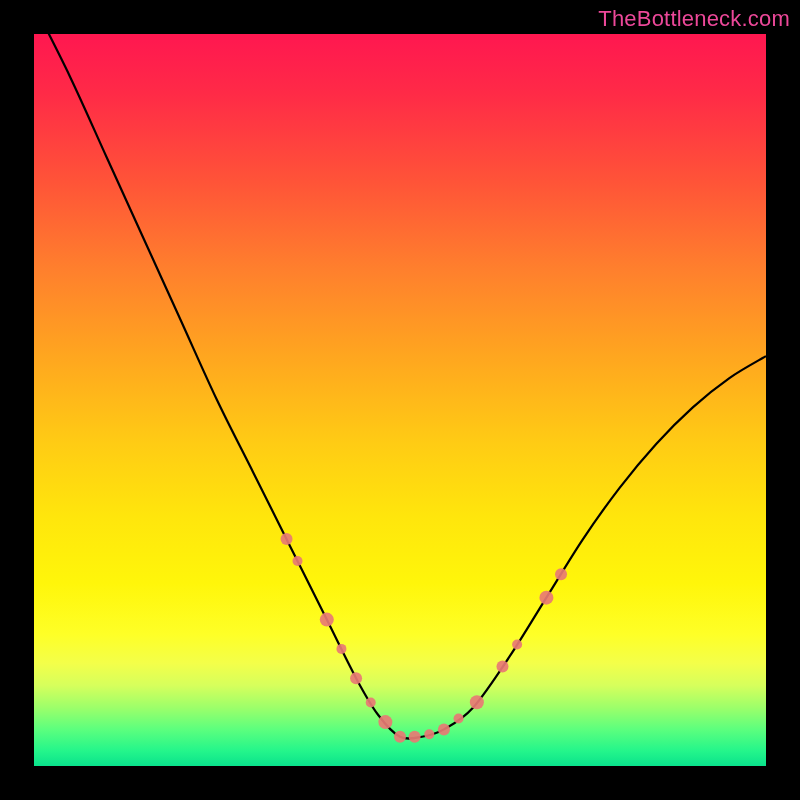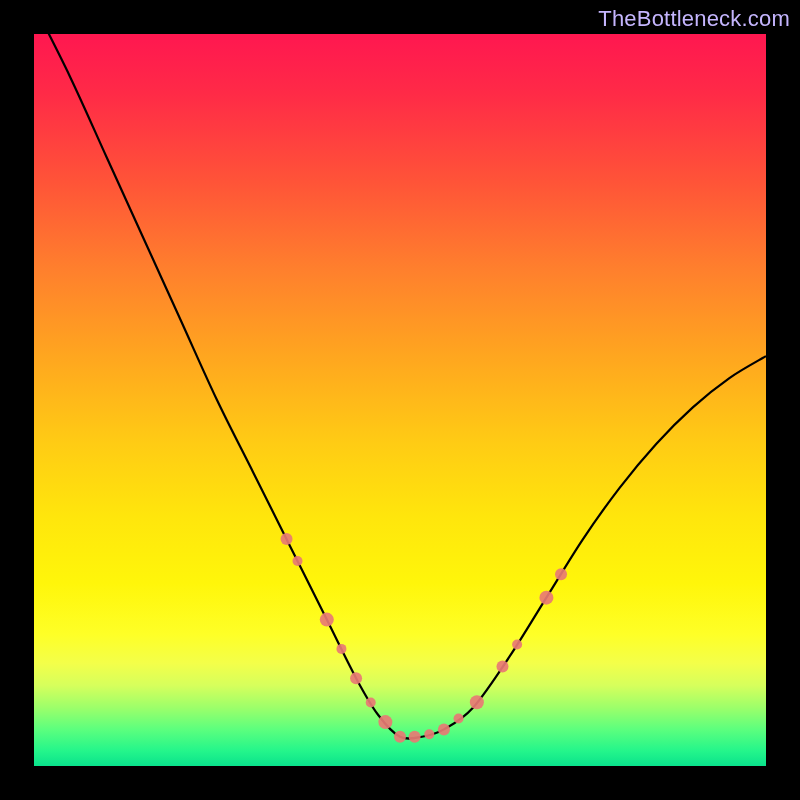--- a/index.html
+++ b/index.html
@@ -40,21 +40,21 @@
       #9dff6a 92%,
       #5cff7e 95%,
       #23f58b 98%,
       #0ae28c 100%
     );
   }
   .watermark {
     position: absolute;
     top: 6px;
     right: 10px;
-    color: #c4b5fd;
+    color: #ec4899;
     font-size: 22px;
     letter-spacing: 0.2px;
     user-select: none;
   }
   svg.curve {
     position: absolute;
     left: 0; top: 0;
     width: 732px; height: 732px;
     overflow: visible;
   }

